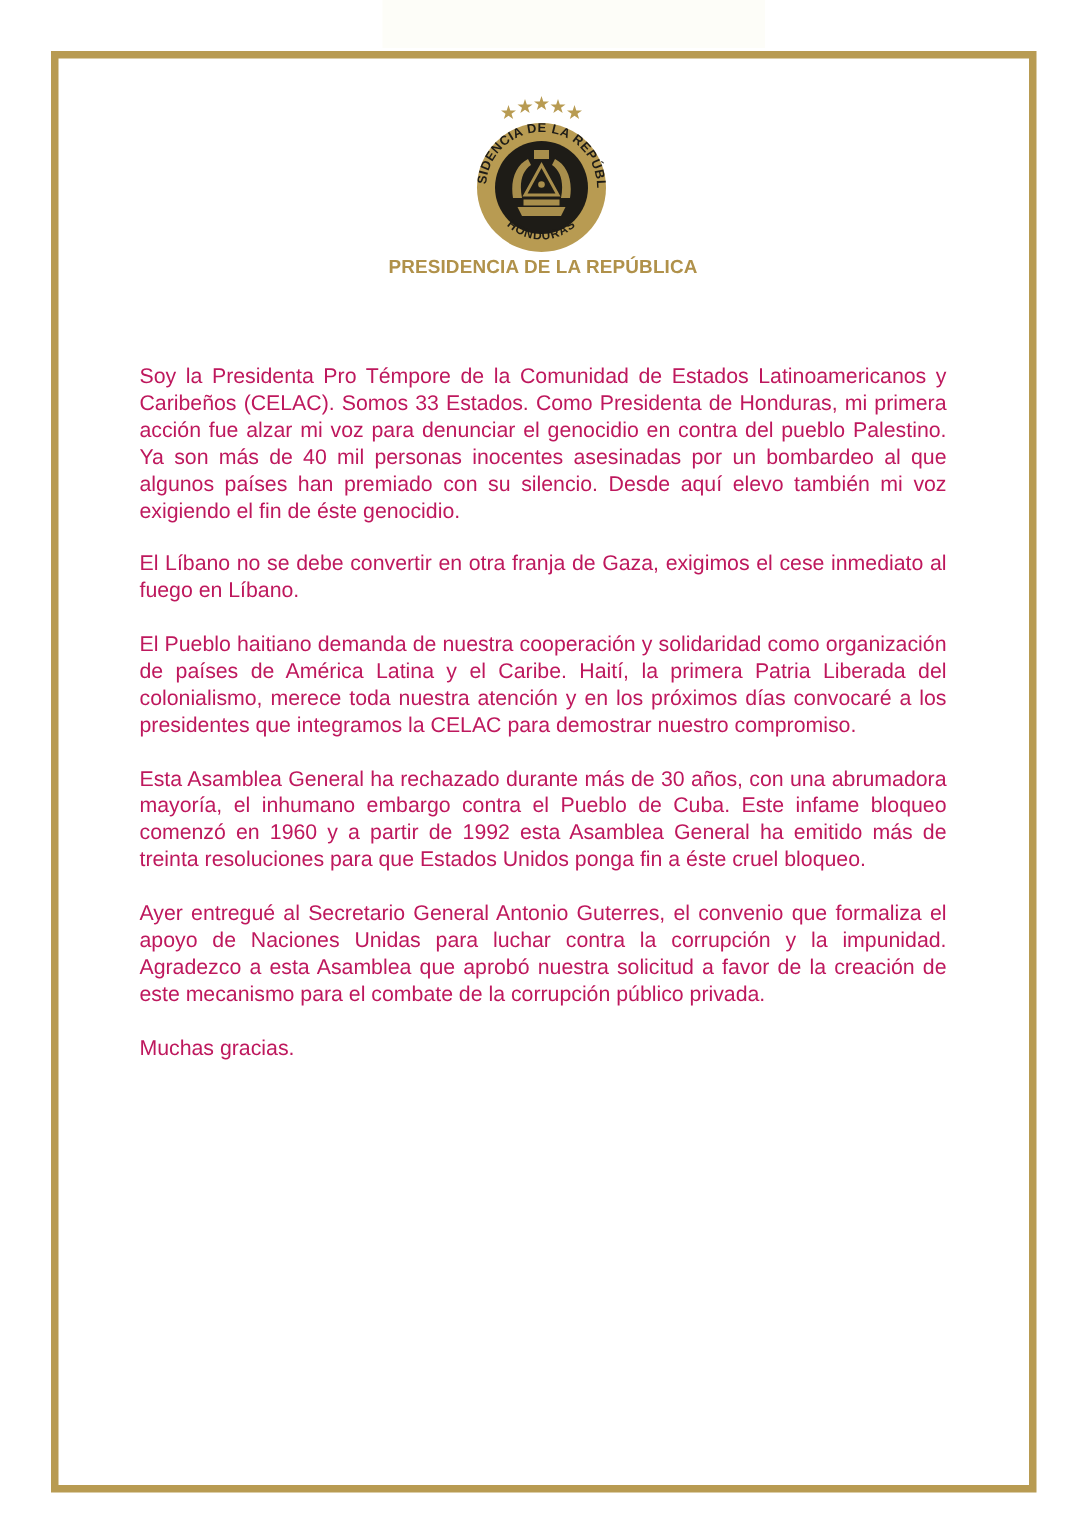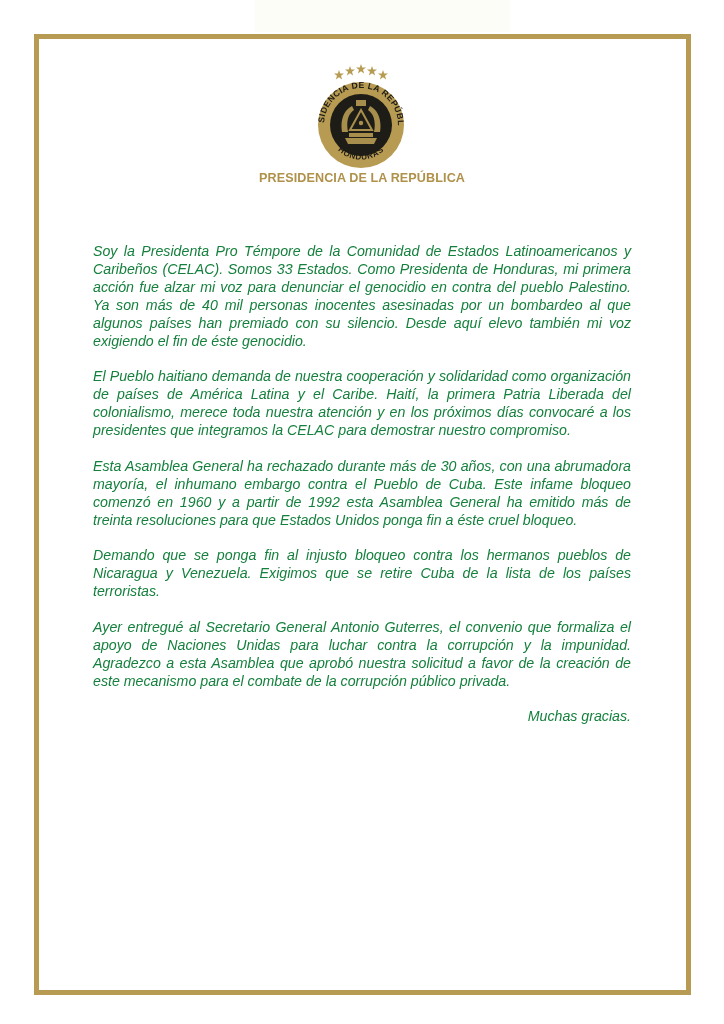--- a/index.html
+++ b/index.html
@@ -16,24 +16,24 @@
     border: 5px solid #b89b52; box-sizing: content-box;
   }
   .seal { position: absolute; left: 300px; top: 58px; width: 122px; height: 116px; }
   .org-name {
     position: absolute; left: 200px; width: 324px; top: 171px; text-align: center;
     color: #b0914a; font-weight: bold; font-size: 12.6px; line-height: 15px;
     letter-spacing: 0.1px;
   }
   .body-text {
     position: absolute; left: 93px; top: 243px; width: 538px;
-    color: #15803d; font-size: 14.2px; line-height: 17.9px; font-style: italic;
+    color: #be185d; font-size: 14.2px; line-height: 17.9px;
   }
   .body-text p { margin: 0 0 17.9px 0; text-align: justify; }
-  .body-text p.last-left { text-align: right; }
+  .body-text p.last-left { text-align: left; }
 </style>
 </head>
 <body>
 
 <div class="top-strip"></div>
 
 <div class="frame"></div>
 
 <svg class="seal" viewBox="0 0 122 116">
   <defs>
@@ -65,18 +65,18 @@
     <path d="M45,80 L77,80 L74,86 L48,86 Z"></path>
   </g>
 </svg>
 
 <div class="org-name">
   <div>PRESIDENCIA DE  LA REPÚBLICA</div>
 </div>
 
 <div class="body-text">
   <p>Soy la Presidenta Pro Témpore de la Comunidad de Estados Latinoamericanos y Caribeños (CELAC). Somos 33 Estados. Como Presidenta de Honduras, mi primera acción fue alzar mi voz para denunciar el genocidio en contra del pueblo Palestino. Ya son más de 40 mil personas inocentes asesinadas por un bombardeo al que algunos países han premiado con su silencio. Desde aquí elevo también mi voz exigiendo el fin de éste genocidio.</p>
+  <p>El Líbano no se debe convertir en otra franja de Gaza, exigimos el cese inmediato al fuego en Líbano.</p>
   <p>El Pueblo haitiano demanda de nuestra cooperación y solidaridad como organización de países de América Latina y el Caribe. Haití, la primera Patria Liberada del colonialismo, merece toda nuestra atención y en los próximos días convocaré a los presidentes que integramos la CELAC para demostrar nuestro compromiso.</p>
   <p>Esta Asamblea General ha rechazado durante más de 30 años, con una abrumadora mayoría, el inhumano embargo contra el Pueblo de Cuba. Este infame bloqueo comenzó en 1960 y a partir de 1992 esta Asamblea General ha emitido más de treinta resoluciones para que Estados Unidos ponga fin a éste cruel bloqueo.</p>
-  <p>Demando que se ponga fin al injusto bloqueo contra los hermanos pueblos de Nicaragua y Venezuela. Exigimos que se retire Cuba de la lista de los países terroristas.</p>
   <p>Ayer entregué al Secretario General Antonio Guterres, el convenio que formaliza el apoyo de Naciones Unidas para luchar contra la corrupción y la impunidad. Agradezco a esta Asamblea que aprobó nuestra solicitud a favor de la creación de este mecanismo para el combate de la corrupción público privada.</p>
   <p class="last-left">Muchas gracias.</p>
 </div>
 
 </body></html>

